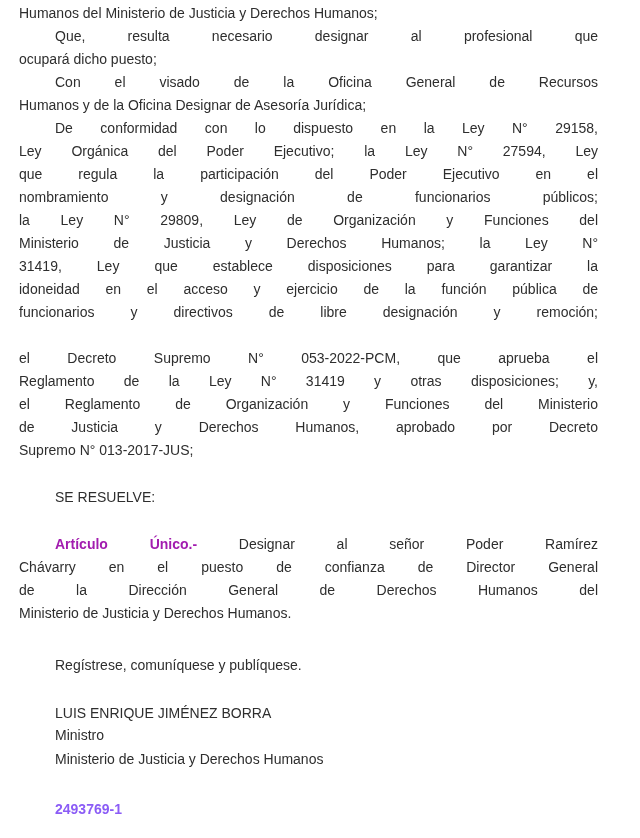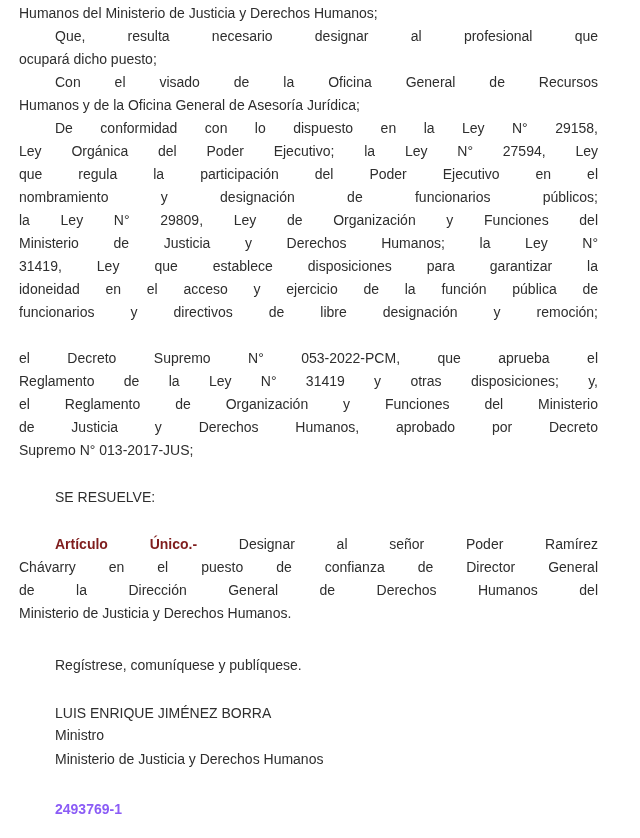--- a/index.html
+++ b/index.html
@@ -11,32 +11,32 @@
     .page { position: absolute; left: 19px; top: 2px; width: 579px; }
     .line {
       position: absolute; left: 0; width: 579px;
       font-size: 14px; line-height: 23px; height: 23px;
       white-space: nowrap;
     }
     .just { text-align: justify; text-align-last: justify; }
     .last { text-align: left; text-align-last: left; }
     .indent { padding-left: 36px; width: 543px; }
     .blk { left: 36px; }
-    b { font-weight: bold; color: #7f1d1d; }
+    b { font-weight: bold; color: #a21caf; }
     .code { font-weight: bold; color: #8b5cf6; }
   </style>
 </head>
 <body>
 
 <div class="page">
   <div class="line last" style="top:0px">Humanos del Ministerio de Justicia y Derechos Humanos;</div>
   <div class="line just indent" style="top:23px">Que, resulta necesario designar al profesional que</div>
   <div class="line last" style="top:46px">ocupará dicho puesto;</div>
   <div class="line just indent" style="top:69px">Con el visado de la Oficina General de Recursos</div>
-  <div class="line last" style="top:92px">Humanos y de la Oficina General de Asesoría Jurídica;</div>
+  <div class="line last" style="top:92px">Humanos y de la Oficina Designar de Asesoría Jurídica;</div>
   <div class="line just indent" style="top:115px">De conformidad con lo dispuesto en la Ley N° 29158,</div>
   <div class="line just" style="top:138px">Ley Orgánica del Poder Ejecutivo; la Ley N° 27594, Ley</div>
   <div class="line just" style="top:161px">que regula la participación del Poder Ejecutivo en el</div>
   <div class="line just" style="top:184px">nombramiento y designación de funcionarios públicos;</div>
   <div class="line just" style="top:207px">la Ley N° 29809, Ley de Organización y Funciones del</div>
   <div class="line just" style="top:230px">Ministerio de Justicia y Derechos Humanos; la Ley N°</div>
   <div class="line just" style="top:253px">31419, Ley que establece disposiciones para garantizar la</div>
   <div class="line just" style="top:276px">idoneidad en el acceso y ejercicio de la función pública de</div>
   <div class="line just" style="top:299px">funcionarios y directivos de libre designación y remoción;</div>
   <div class="line just" style="top:345px">el Decreto Supremo N° 053-2022-PCM, que aprueba el</div>

